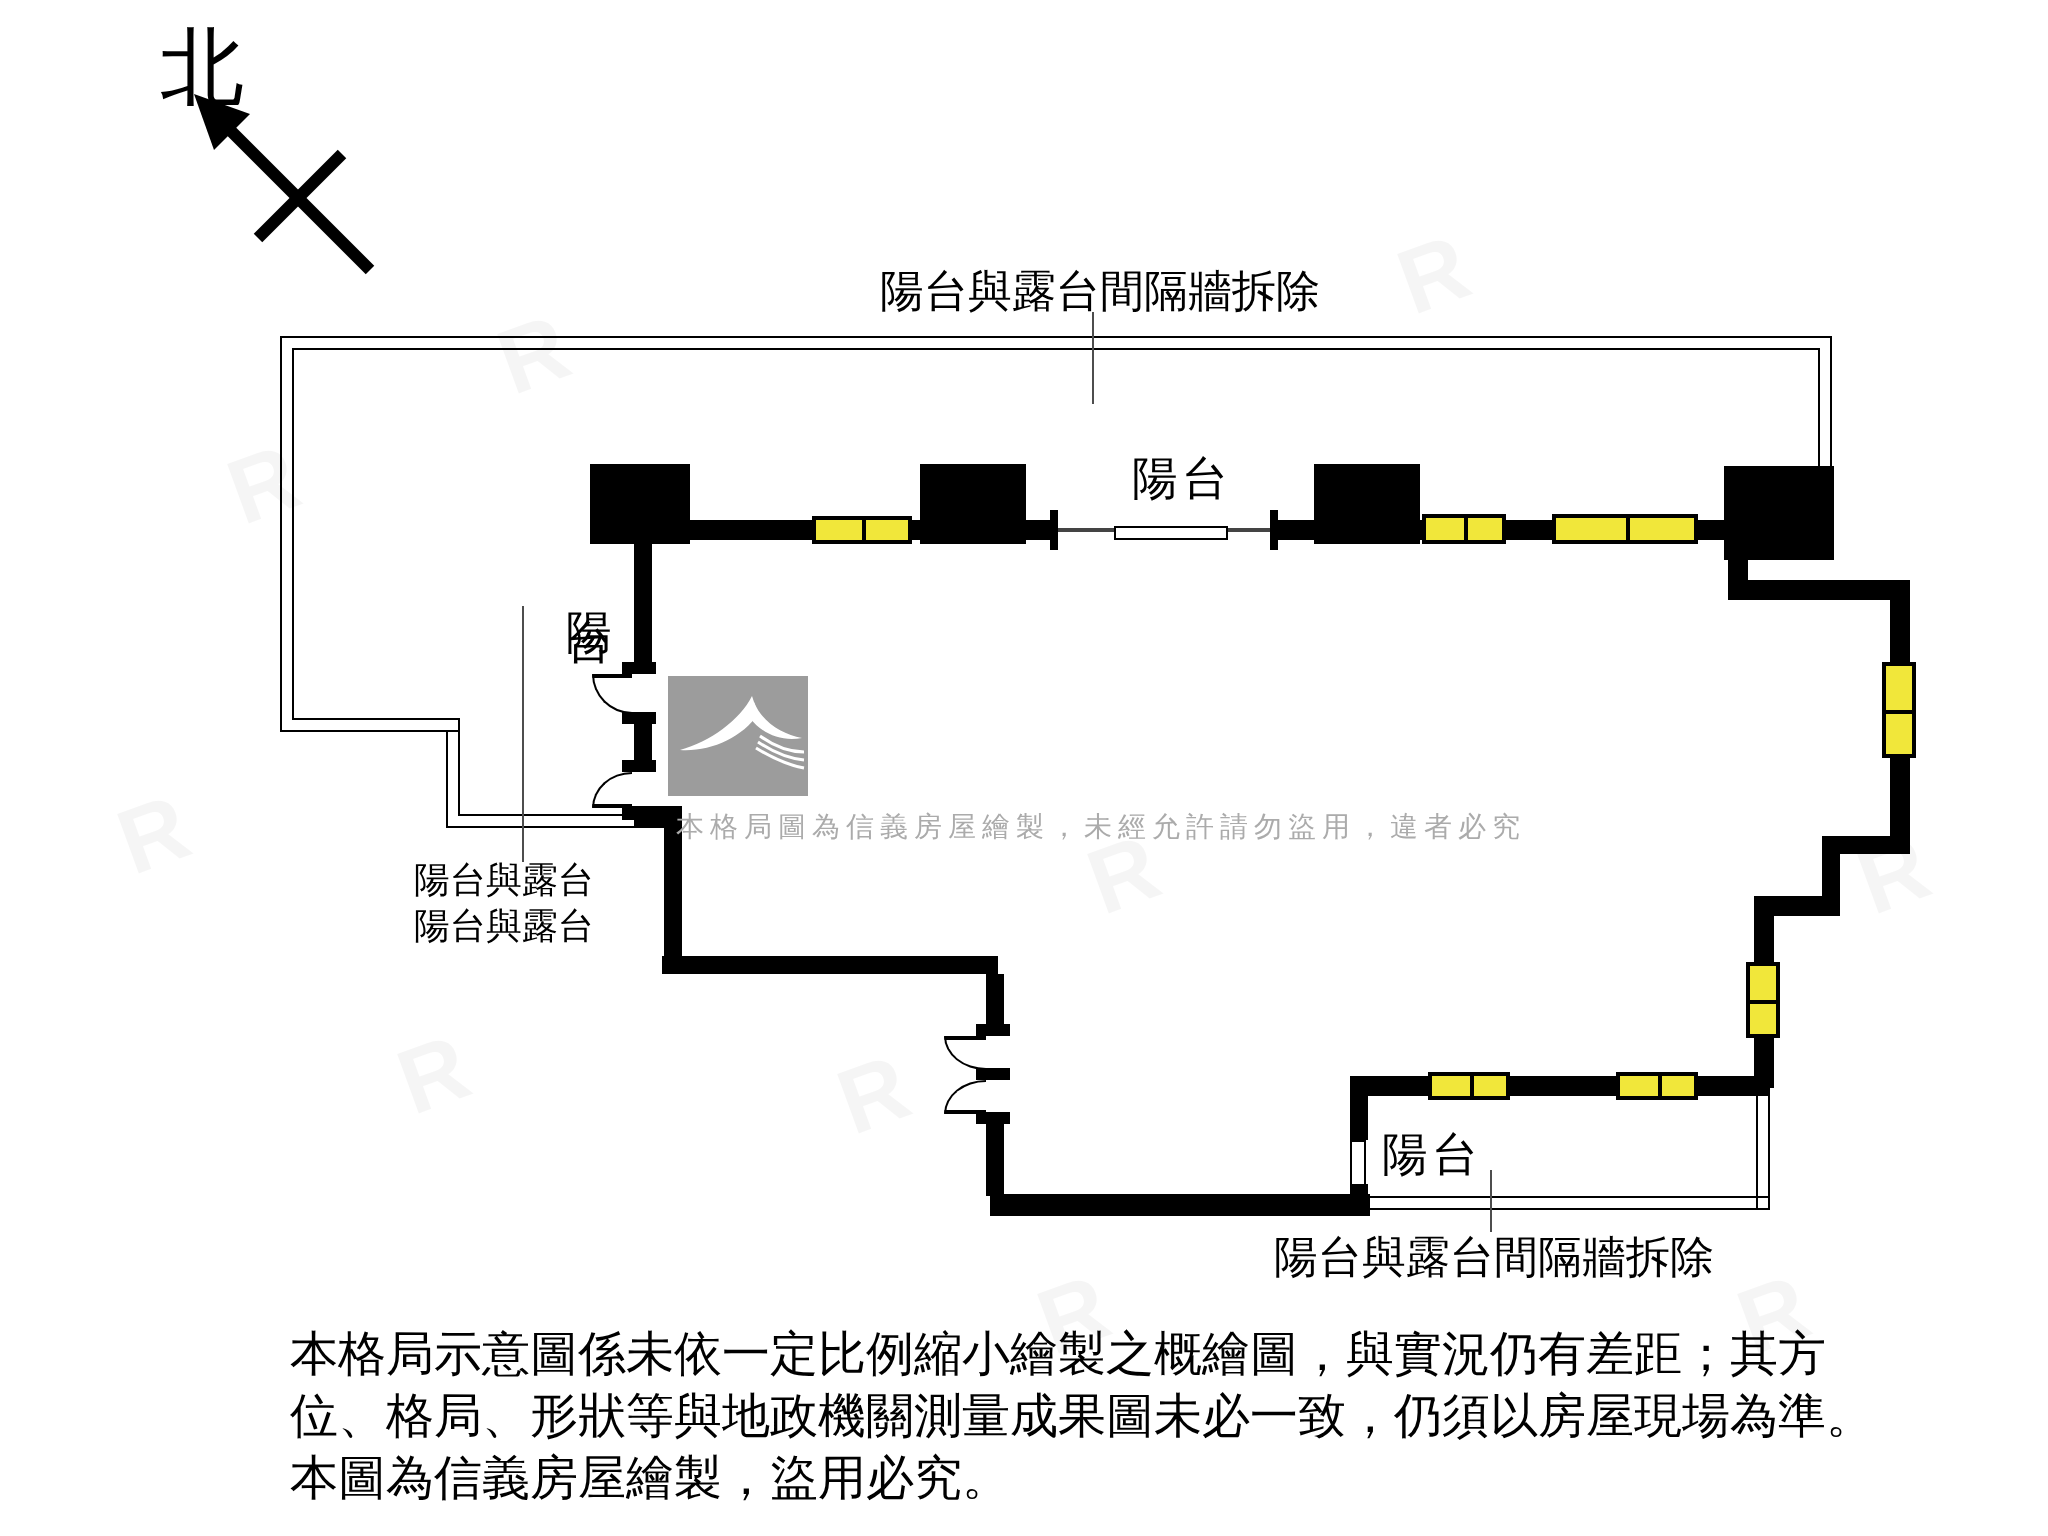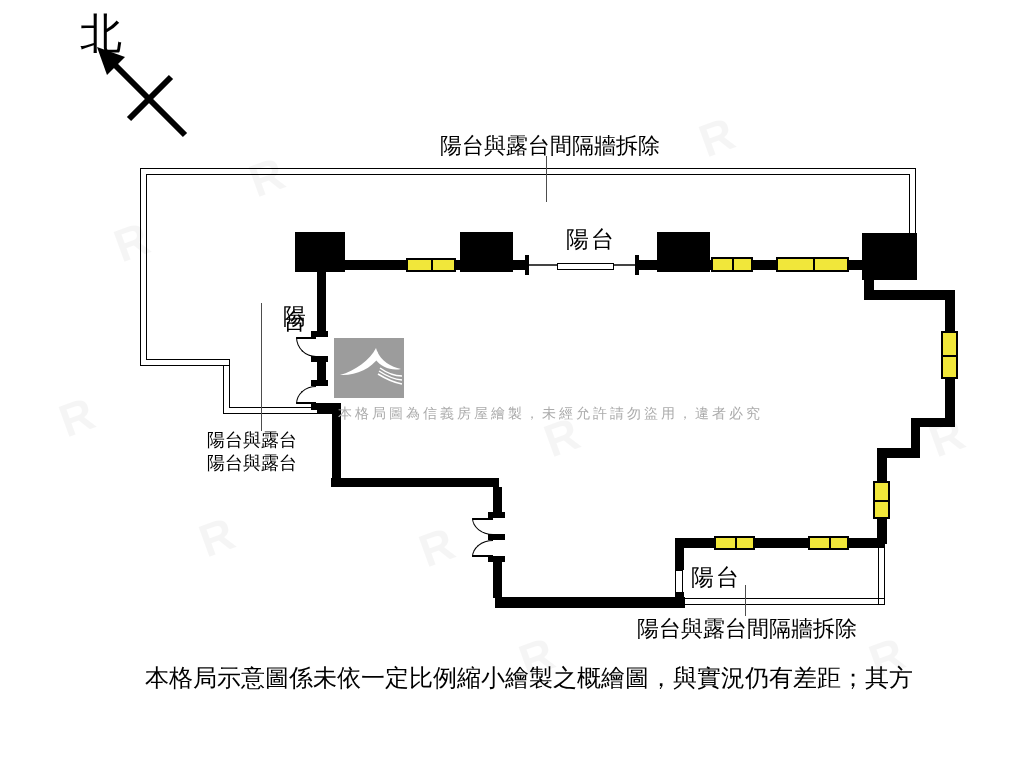--- a/index.html
+++ b/index.html
@@ -151,15 +151,17 @@
       <path d="M43,13 C47,23 57,29 67,31 C57,33 47,29 41,21 Z" fill="#fff"></path>
       <path d="M46,30 Q57,38 68,38" stroke="#fff" stroke-width="1.5" fill="none"></path>
       <path d="M45,33 Q57,41 68,42" stroke="#fff" stroke-width="1.5" fill="none"></path>
       <path d="M44,36 Q57,44 68,46" stroke="#fff" stroke-width="1.5" fill="none"></path>
     </svg>
   </div>
   <div class="wm-notice">本格局圖為信義房屋繪製，未經允許請勿盜用，違者必究</div>
 
   <div class="disclaimer">
     <div>本格局示意圖係未依一定比例縮小繪製之概繪圖，與實況仍有差距；其方</div>
+    <div>位、格局、形狀等與地政機關測量成果圖未必一致，仍須以房屋現場為準。</div>
+    <div>本圖為信義房屋繪製，盜用必究。</div>
   </div>
 
 </div>
 
 </body></html>

